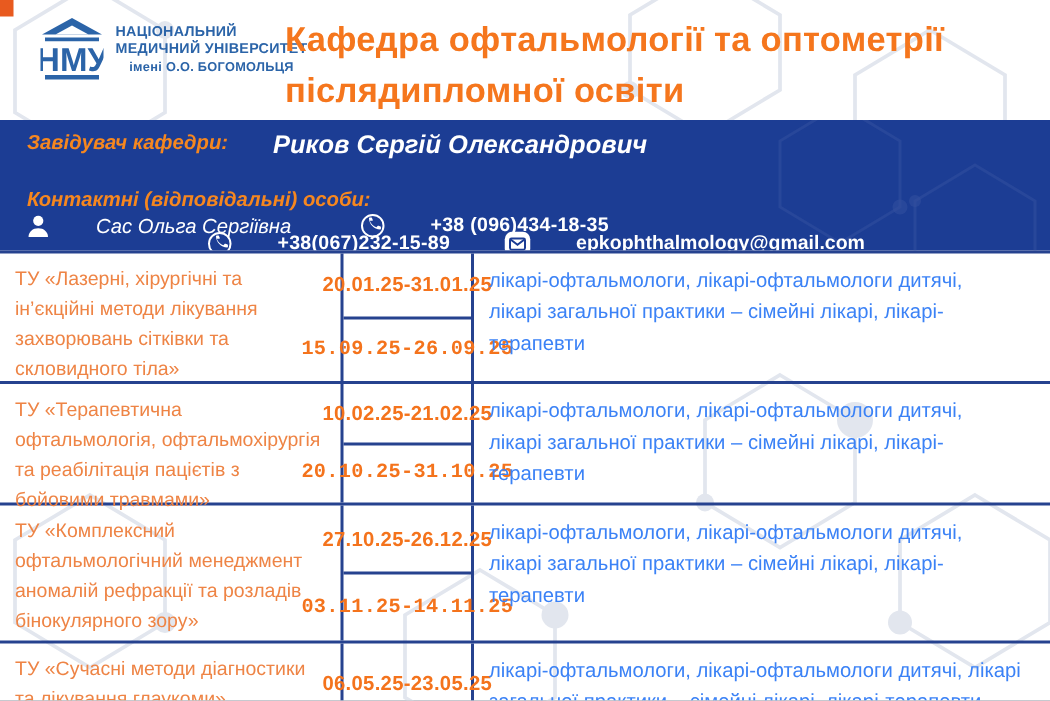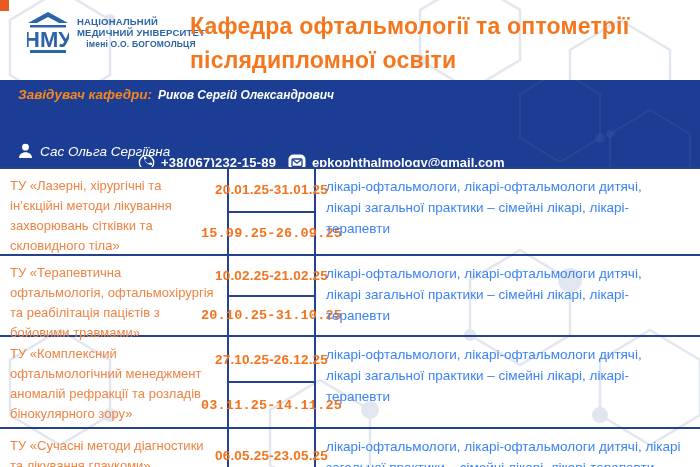--- a/index.html
+++ b/index.html
@@ -15,23 +15,23 @@
   .corner-accent { position:absolute; left:0; top:0; width:9px; height:11px; background:#e85a1f; z-index:3; }
   
   .header { position:absolute; top:0; left:0; width:700px; height:80px; z-index:2; }
   .logo { position:absolute; left:27px; top:11px; display:flex; align-items:center; gap:8px; }
   .logo-mark { width:42px; height:44px; }
   .logo-text { color:#2b64a8; font-weight:bold; line-height:11.5px; font-size:9.5px; letter-spacing:.2px; }
   .logo-text .l3 { font-size:8.5px;text-align:center; }
   .title { position:absolute; left:190px; top:9px; color:#f5761d; font-weight:bold; font-size:23px; line-height:34px; letter-spacing:.2px; }
   
   .band { position:absolute; top:80px; left:0; width:700px; height:87px; background:#1c3d94; z-index:2; color:#fff; overflow:hidden; }
-  .band .row { position:absolute; display:flex; align-items:center; white-space:nowrap; }
+  .band .row { position:absolute; display:flex; align-items:flex-start; white-space:nowrap;gap:24px; }
   .lbl { color:#f6871f; font-style:italic; font-weight:bold; font-size:13.5px; }
-  .name-b { color:#ffffff; font-style:italic; font-weight:bold; font-size:12px; margin-left:6px; }
+  .name-b { color:#ffffff; font-style:italic; font-weight:bold; font-size:17px; margin-left:6px; }
   .name-i { color:#ffffff; font-style:italic; font-size:13.5px; margin-left:7px; }
   .ph { color:#ffffff; font-weight:bold; font-size:13px; margin-left:6px; letter-spacing:.2px; }
   .mail { color:#ffffff; font-weight:bold; font-size:13px; margin-left:6px; text-decoration:underline; text-underline-offset:3px; cursor:pointer; }
   .band svg { flex:0 0 auto; }
   
   .table { position:absolute; top:167px; left:0; width:700px; height:300px; z-index:2; }
   .trow { display:flex; border-top:2px solid #26428f; width:700px; }
   .r1 { height:87px; } .r2 { height:81px; } .r3 { height:92px; } .r4 { height:54px; }
   .c-name {
     width:227px; padding:7px 4px 0 10px; color:#ee8445;
@@ -123,29 +123,39 @@
       </svg>
       <span class="ph">+38(067)232-15-89</span>
       <svg style="margin-left:12px" width="18" height="17" viewBox="0 0 18 17">
         <rect x="0.5" y="0.5" width="17" height="16" rx="5" fill="#ffffff"></rect>
         <rect x="4" y="5" width="10" height="7.4" rx="1" fill="none" stroke="#1c3d94" stroke-width="1.3"></rect>
         <path d="M4.4 5.6 L9 9.2 L13.6 5.6" fill="none" stroke="#1c3d94" stroke-width="1.3"></path>
       </svg>
       <span class="mail">epkophthalmology@gmail.com</span>
     </div>
 
+    <div class="row" style="left:18px; top:45px;">
+      <span class="lbl">Контактні (відповідальні) особи:</span>
+    </div>
 
     <div class="row" style="left:18px; top:63px;">
       <svg width="15" height="16" viewBox="0 0 15 16">
         <circle cx="7.5" cy="4.2" r="3.4" fill="#ffffff"></circle>
         <path d="M1 15c0-3.5 2.9-5.8 6.5-5.8S14 11.5 14 15Z" fill="#ffffff"></path>
       </svg>
       <span class="name-i">Сас Ольга Сергіївна</span>
     </div>
 
+    <div class="row" style="left:240px; top:62px;">
+      <svg width="17" height="17" viewBox="0 0 18 18">
+        <circle cx="9" cy="9" r="7.6" fill="none" stroke="#ffffff" stroke-width="1.4"></circle>
+        <path d="M6.7 5.1c.3 1.1 1 2.2 1.9 3.1.9.9 2 1.6 3.1 1.9l1.1-1.1c.2-.2.4-.2.6-.1l1.5.6c.2.1.3.3.3.5v1.2c0 .3-.3.6-.6.6-4.7-.2-8.4-3.9-8.6-8.6 0-.3.3-.6.6-.6h1.2c.2 0 .4.1.5.3l.6 1.5c.1.2 0 .5-.1.6l-1.1.1z" fill="#ffffff" transform="translate(.8,.8) scale(.92)"></path>
+      </svg>
+      <span class="ph">+38 (096)434-18-35</span>
+    </div>
   </div>
 
   <div class="table">
 
     <div class="trow r1">
       <div class="c-name">ТУ «Лазерні, хірургічні та
 ін’єкційні методи лікування
 захворювань сітківки та
 скловидного тіла»</div>
       <div class="c-dates">

